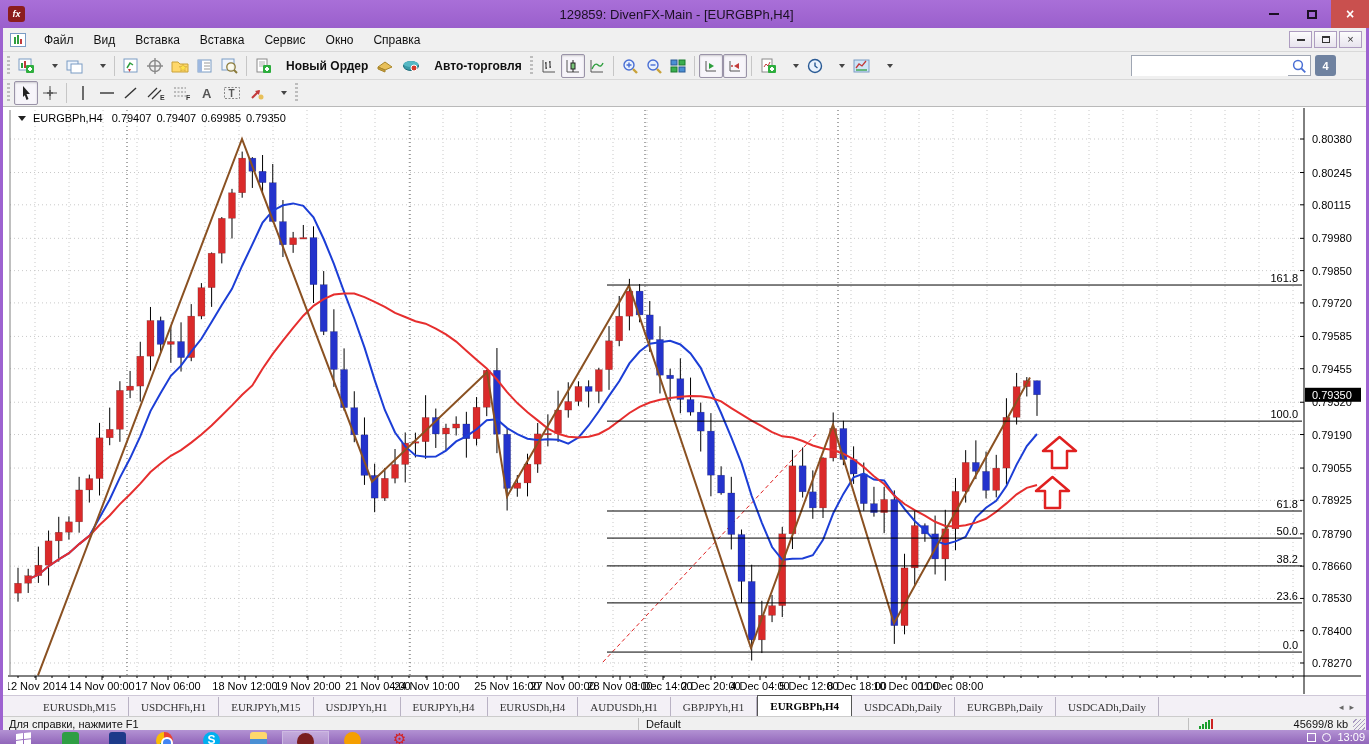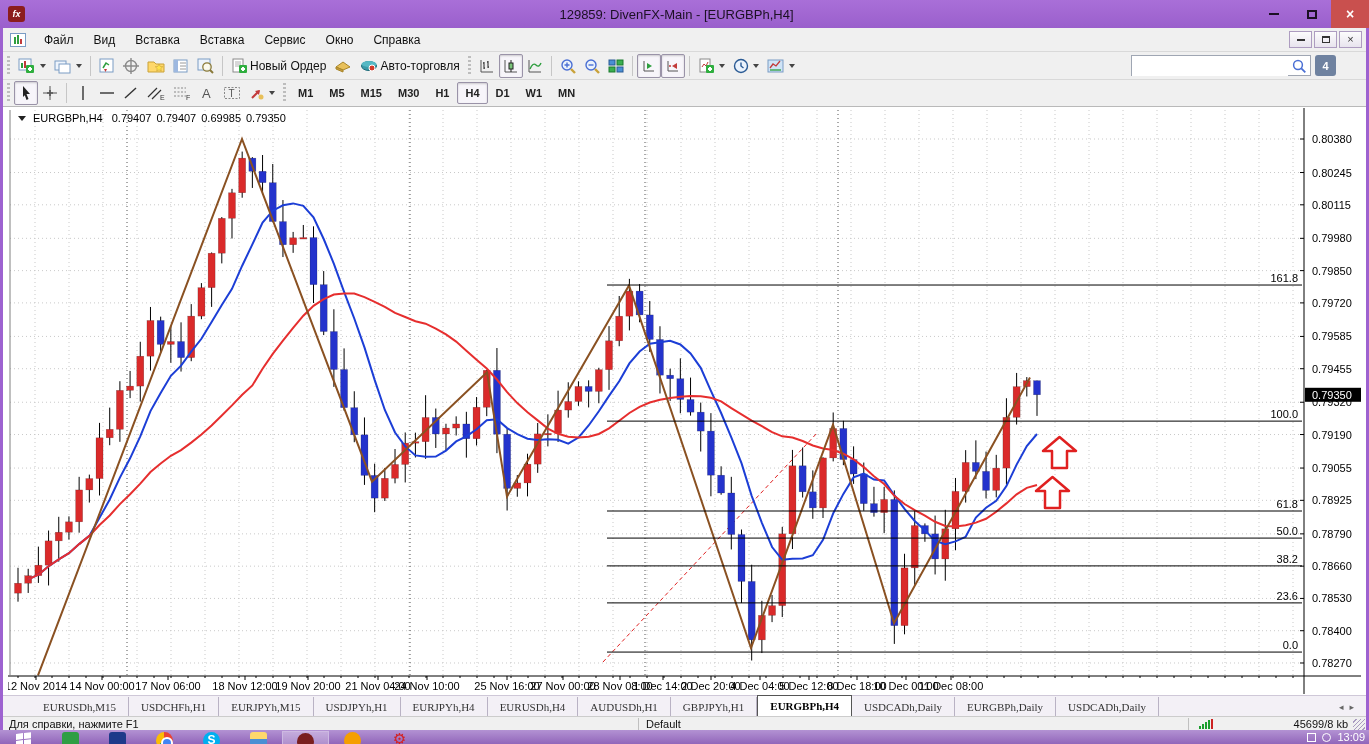--- a/index.html
+++ b/index.html
@@ -26,21 +26,21 @@
   .mdi-btn { width:23px; height:17px; border:1px solid #ad9cc0; background:linear-gradient(#fcfcfc,#e8e4ee); display:flex; align-items:center; justify-content:center; }
   .mdi-btn .m1 { width:8px; height:2px; background:#333; }
   .mdi-btn .m2 { width:8px; height:7px; border:1px solid #333; border-top:2px solid #333; }
   .mdi-btn .m3 { color:#333; font-size:11px; line-height:1; }
 
   
   .toolbar { position:absolute; left:3px; top:52px; width:1363px; height:28px; background:#f0f0f0; border-bottom:1px solid #d9d9d9; display:flex; align-items:center; }
   .toolbar2 { position:absolute; left:3px; top:80px; width:1363px; height:27px; background:#f0f0f0; border-bottom:1px solid #b9b9b9; display:flex; align-items:center; }
   .grip { width:5px; height:20px; margin:0 3px; background:repeating-linear-gradient(180deg,#bdbdbd 0 2px,transparent 2px 4px); background-size:3px 100%; background-repeat:no-repeat; background-position:center; }
   .tsep { width:1px; height:20px; background:#c6c6c6; margin:0 4px; }
-  .tbtn { height:24px; min-width:24px; display:flex; align-items:center; justify-content:center; gap:2px; padding:0 3px; border:1px solid transparent; border-radius:2px; font-size:12px; color:#111; }
+  .tbtn { height:24px; min-width:24px; display:flex; align-items:center; justify-content:center; gap:14px; padding:0 3px; border:1px solid transparent; border-radius:2px; font-size:12px; color:#111;font-weight:bold; }
   .tbtn.pressed { border-color:#9a93a8; background:#f7f5fa; box-shadow:inset 0 1px 2px rgba(0,0,0,.18); }
   .caret { width:0; height:0; border-left:3px solid transparent; border-right:3px solid transparent; border-top:4px solid #444; margin-left:2px; }
   .tf-btn { height:22px; padding:0 7px; display:flex; align-items:center; font-size:11px; font-weight:bold; color:#222; border:1px solid transparent; border-radius:2px; }
   .tf-btn.pressed { border-color:#9a93a8; background:#f7f5fa; box-shadow:inset 0 1px 2px rgba(0,0,0,.18); }
   .searchwrap { position:absolute; right:30px; top:3px; display:flex; align-items:center; }
   .searchbox { width:180px; height:21px; border:1px solid #9fa6b3; background:#fff; position:relative; }
   .searchbox input { width:156px; height:19px; border:none; outline:none; font-size:12px; padding:0 4px; }
   .search-mag { position:absolute; right:3px; top:3px; }
   .notif { width:21px; height:21px; margin-left:4px; background:#6f82a0; border-radius:3px; color:#fff; font-size:11px; font-weight:bold; display:flex; align-items:center; justify-content:center; position:relative; }
   .notif:after { content:""; position:absolute; left:3px; bottom:-3px; border:3px solid transparent; border-top-color:#6f82a0; }
@@ -361,31 +361,20 @@
     </div>
     <div class="tbtn">
       <svg width="16" height="16">
           <path d="M3 13 L10 6" stroke="#c23a3a" stroke-width="2"></path>
           <path d="M11 5 l-1 5 -4 -4 z" fill="#c23a3a"></path>
           <circle cx="12" cy="12" r="2.5" fill="#e8c05a"></circle>
         </svg>
       <span class="caret"></span>
     </div>
     <div class="grip"></div>
-    <div id="tf-buttons" style="display:flex">
-        <div class="tf-btn">M1</div>
-        <div class="tf-btn">M5</div>
-        <div class="tf-btn">M15</div>
-        <div class="tf-btn">M30</div>
-        <div class="tf-btn">H1</div>
-        <div class="tf-btn pressed">H4</div>
-        <div class="tf-btn">D1</div>
-        <div class="tf-btn">W1</div>
-        <div class="tf-btn">MN</div>
-      </div>
   </div>
 
   <div class="chartwrap">
     <svg id="chart-svg" width="1353" height="586">
         <rect x="0" y="0" width="1353" height="586" fill="#ffffff"></rect>
         <line x1="2" y1="31" x2="1294" y2="31" stroke="#c9c9c9" stroke-dasharray="1 3"></line>
         <line x1="2" y1="64.52589999999907" x2="1294" y2="64.52589999999907" stroke="#c9c9c9" stroke-dasharray="1 3"></line>
         <line x1="2" y1="96.81009999999827" x2="1294" y2="96.81009999999827" stroke="#c9c9c9" stroke-dasharray="1 3"></line>
         <line x1="2" y1="130.33600000000007" x2="1294" y2="130.33600000000007" stroke="#c9c9c9" stroke-dasharray="1 3"></line>
         <line x1="2" y1="162.6201999999993" x2="1294" y2="162.6201999999993" stroke="#c9c9c9" stroke-dasharray="1 3"></line>

